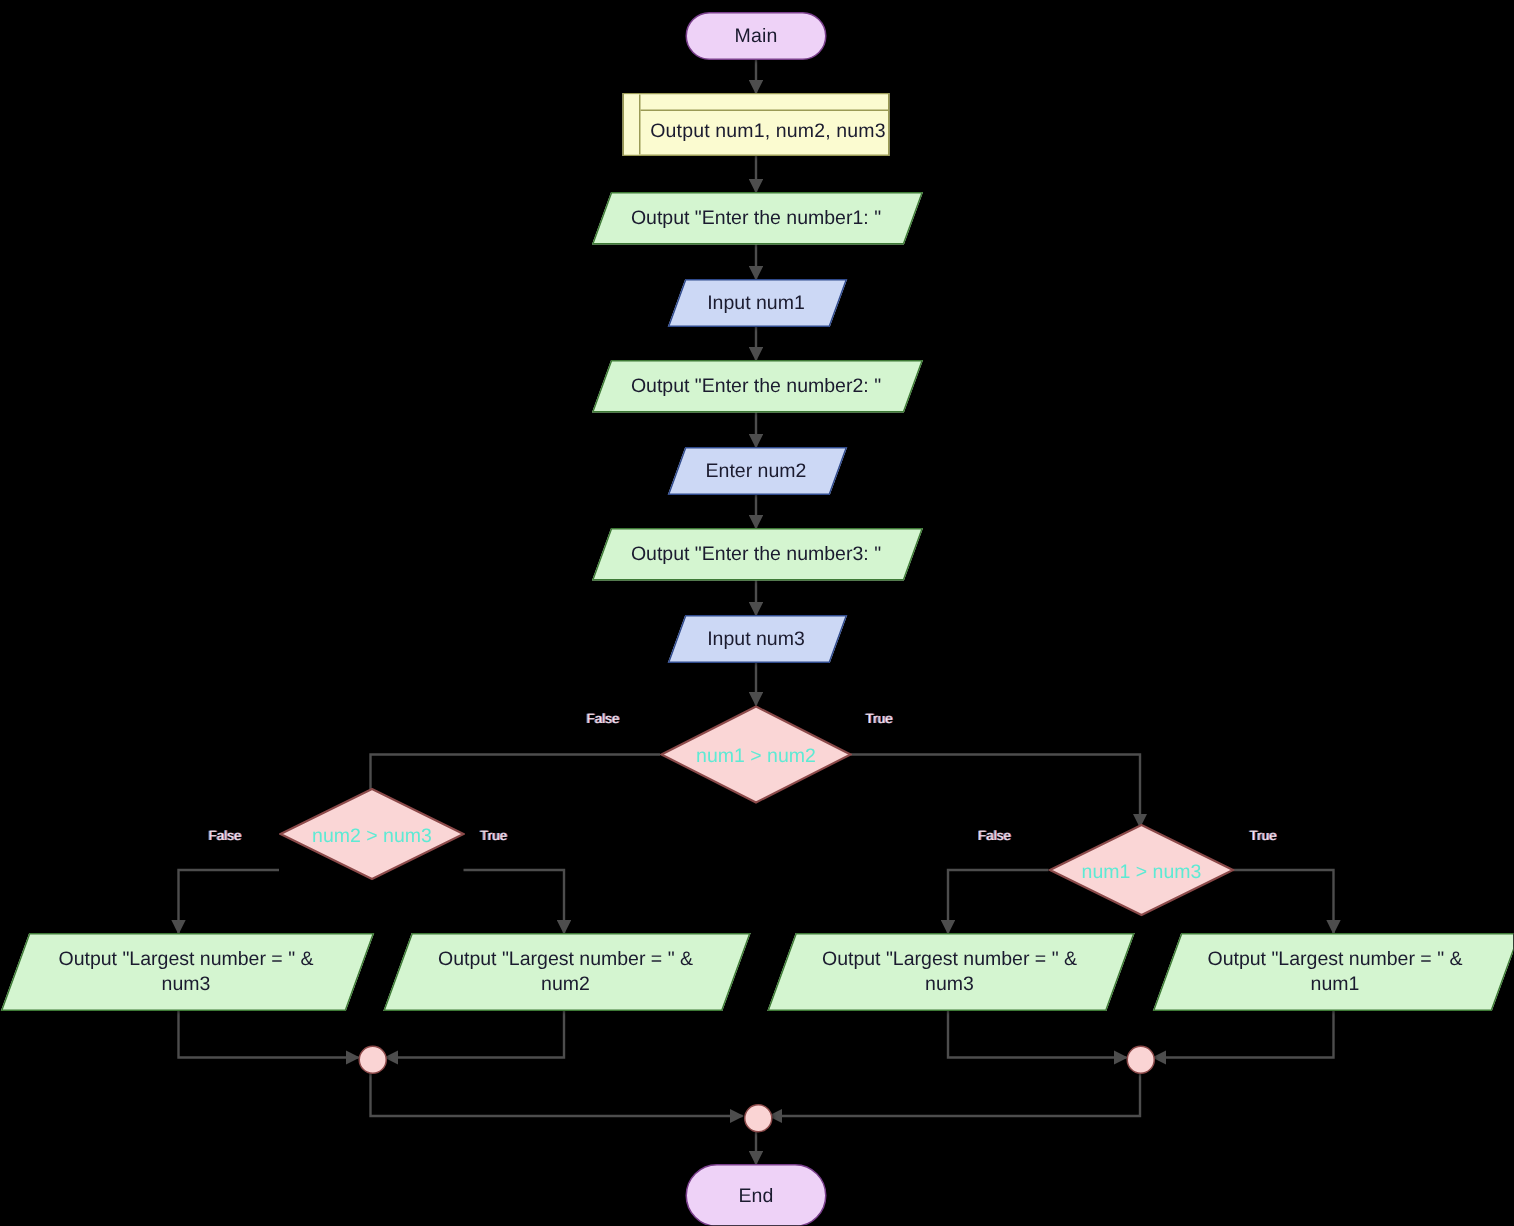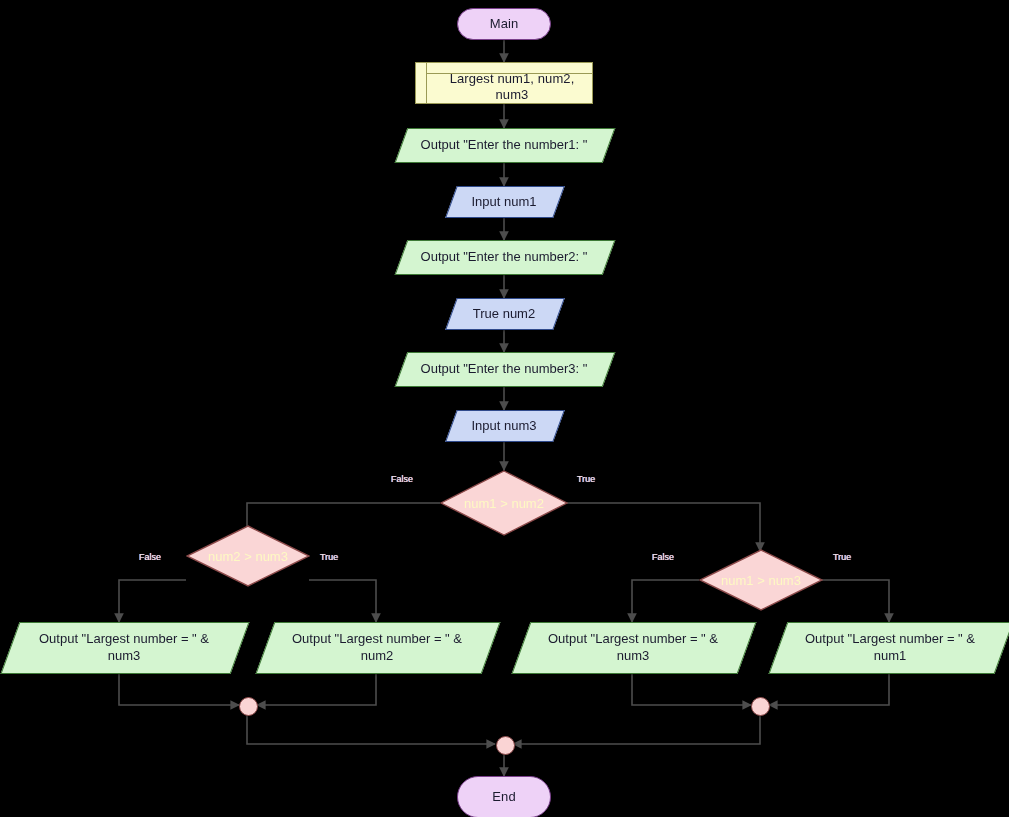--- a/index.html
+++ b/index.html
@@ -114,21 +114,21 @@
     height: 100%;
   }
   .diamond-label {
     position: absolute;
     left: 0; top: 0;
     width: 100%;
     height: 100%;
     display: flex;
     align-items: center;
     justify-content: center;
-    color: #fef9c3;
+    color: #5eead4;
     font-size: 13px;
     z-index: 2;
   }
   
   .merge {
     position: absolute;
     background: #fad4d4;
     border: 1px solid #8c4a4a;
     border-radius: 50%;
     box-shadow: 1px 1px 2px rgba(0,0,0,0.45);
@@ -191,41 +191,41 @@
     </g>
   </svg>
 
   <div class="node terminator" style="left:457px; top:8px; width:94px; height:32px;">
     <span>Main</span>
   </div>
 
   <div class="node declaration" style="left:415px; top:62px; width:178px; height:42px;">
     <span class="topstrip"></span>
     <span class="leftstrip"></span>
-    <span class="dlabel">Largest num1, num2, num3</span>
+    <span class="dlabel">Output num1, num2, num3</span>
   </div>
 
   <div class="para-wrap para-out" style="left:401px; top:128px; width:206px; height:33px;">
     <span class="para-shape"></span>
     <span class="para-label">Output "Enter the number1: "</span>
   </div>
 
   <div class="para-wrap para-in" style="left:451px; top:186px; width:106px; height:30px;">
     <span class="para-shape"></span>
     <span class="para-label">Input num1</span>
   </div>
 
   <div class="para-wrap para-out" style="left:401px; top:240px; width:206px; height:33px;">
     <span class="para-shape"></span>
     <span class="para-label">Output "Enter the number2: "</span>
   </div>
 
   <div class="para-wrap para-in" style="left:451px; top:298px; width:106px; height:30px;">
     <span class="para-shape"></span>
-    <span class="para-label">True num2</span>
+    <span class="para-label">Enter num2</span>
   </div>
 
   <div class="para-wrap para-out" style="left:401px; top:352px; width:206px; height:33px;">
     <span class="para-shape"></span>
     <span class="para-label">Output "Enter the number3: "</span>
   </div>
 
   <div class="para-wrap para-in" style="left:451px; top:410px; width:106px; height:30px;">
     <span class="para-shape"></span>
     <span class="para-label">Input num3</span>

